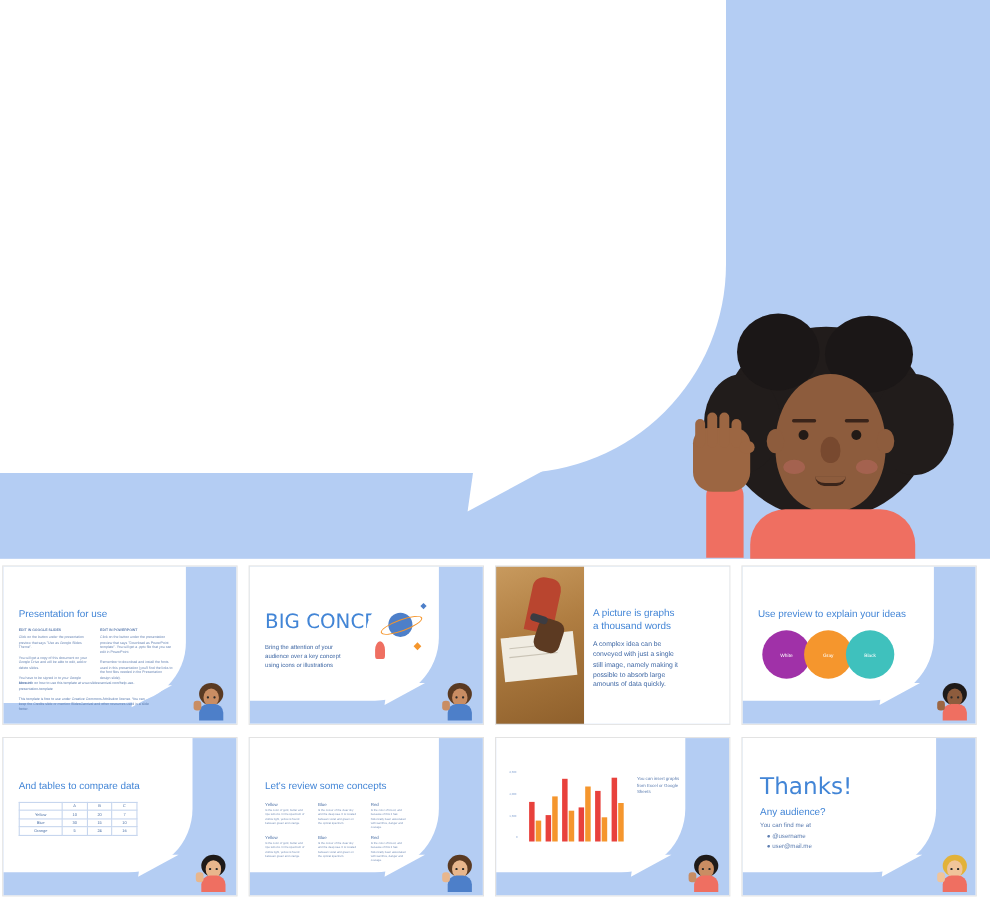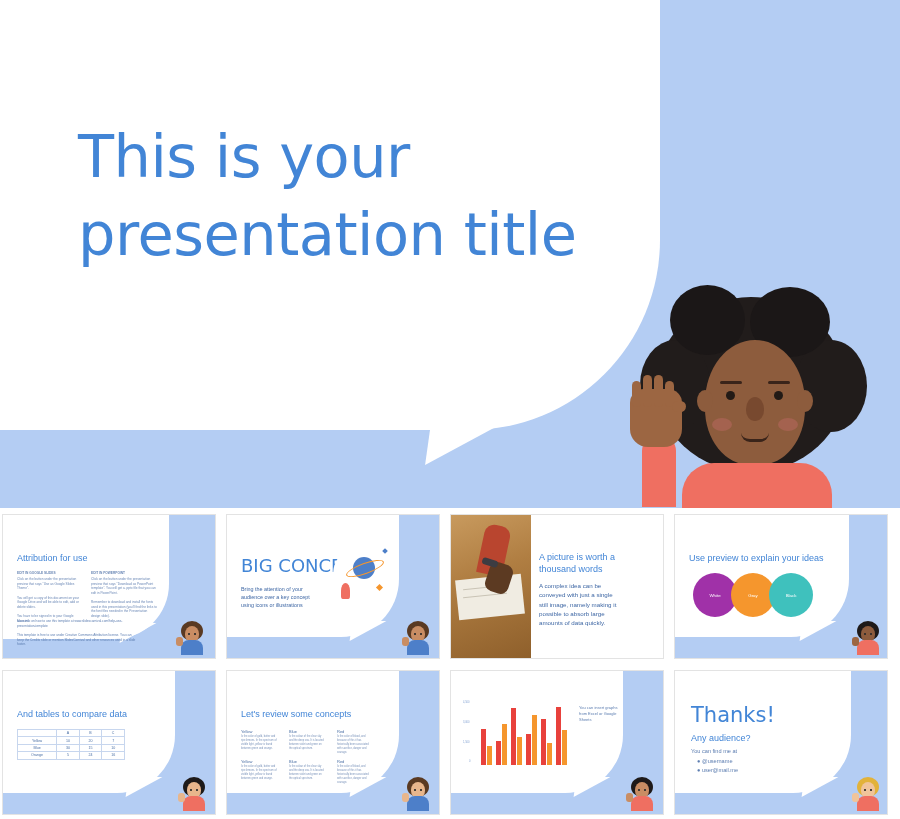--- a/index.html
+++ b/index.html
@@ -94,21 +94,20 @@
 </style>
 </head>
 <body>
 
 <div class="page">
 
   <div class="hero">
     <div class="hero-bubble"></div>
     <div class="hero-bubble-tail"></div>
 
-    <div class="hero-title">This is your presentation title</div>
 
     <div class="girl" style="left:600px; top:285px; width:300px; height:223px;">
 
       <div class="hair" style="left:56px; top:12px; width:190px; height:175px; background:#211c1b;"></div>
       <div class="hair" style="left:40px; top:55px; width:70px; height:90px; background:#211c1b;"></div>
       <div class="hair" style="left:195px; top:55px; width:72px; height:92px; background:#211c1b;"></div>
       <div class="hair" style="left:70px; top:0px; width:75px; height:70px; background:#1b1717;"></div>
       <div class="hair" style="left:150px; top:2px; width:80px; height:70px; background:#1b1717;"></div>
 
       <div class="face" style="left:105px; top:55px; width:100px; height:125px; background:#8d5c3d;"></div>
@@ -141,21 +140,21 @@
       <div style="position:absolute; left:72px; top:116px; width:14px; height:11px; background:#9c6642; border-radius:6px;"></div>
     </div>
   </div>
 
   <div class="grid">
 
     <div class="thumb" style="left:2px; top:2px; width:214px; height:145px;">
       <div class="bg"></div>
       <div class="wbubble" style="left:0; top:0; width:166px; height:124px; border-radius:0 0 55px 0;"></div>
       <div style="position:absolute; left:118px; top:108px; width:0;height:0;border-left:34px solid #fff;border-bottom:20px solid transparent; transform:skewX(-8deg);"></div>
-      <div class="t-title" style="left:14px; top:38px;">Attribution for use</div>
+      <div class="t-title" style="left:14px; top:38px;">Presentation for use</div>
       <div class="t-micro" style="left:14px; top:56px; font-weight:bold;">EDIT IN GOOGLE SLIDES</div>
       <div class="t-micro" style="left:14px; top:62px; width:66px; white-space:pre-line;">Click on the button under the presentation preview that says "Use as Google Slides Theme".
 
 You will get a copy of this document on your Google Drive and will be able to edit, add or delete slides.
 
 You have to be signed in to your Google account.</div>
       <div class="t-micro" style="left:88px; top:56px; font-weight:bold;">EDIT IN POWERPOINT</div>
       <div class="t-micro" style="left:88px; top:62px; width:66px; white-space:pre-line;">Click on the button under the presentation preview that says "Download as PowerPoint template". You will get a .pptx file that you can edit in PowerPoint.
 
 Remember to download and install the fonts used in this presentation (you'll find the links to the font files needed in the Presentation design slide).</div>
@@ -200,21 +199,21 @@
 
       <div style="position:absolute; left:0; top:0; width:80px; height:145px; background:linear-gradient(160deg,#c89a5e 0%,#b07e42 40%,#8e5f2b 100%); overflow:hidden;">
         <div style="position:absolute; left:6px; top:62px; width:66px; height:40px; background:#f0ece2; transform:rotate(-6deg);"></div>
         <div style="position:absolute; left:12px; top:72px; width:44px; height:1px; background:#c9c3b5; transform:rotate(-6deg);"></div>
         <div style="position:absolute; left:12px; top:80px; width:44px; height:1px; background:#c9c3b5; transform:rotate(-6deg);"></div>
         <div style="position:absolute; left:30px; top:10px; width:26px; height:50px; background:#b9452f; border-radius:10px 10px 0 0; transform:rotate(12deg);"></div>
         <div style="position:absolute; left:36px; top:48px; width:24px; height:30px; background:#5c3a22; border-radius:8px; transform:rotate(18deg);"></div>
         <div style="position:absolute; left:31px; top:44px; width:16px; height:7px; background:#3c3c42; border-radius:3px; transform:rotate(18deg);"></div>
       </div>
       <div class="wbubble" style="left:80px; top:0; width:134px; height:145px;"></div>
-      <div class="t-title" style="left:88px; top:36px; width:80px; line-height:1.35;">A picture is worth a thousand words</div>
+      <div class="t-title" style="left:88px; top:36px; width:80px; line-height:1.35;">A picture is graphs a thousand words</div>
       <div class="t-body" style="left:88px; top:66px; width:84px;">A complex idea can be conveyed with just a single still image, namely making it possible to absorb large amounts of data quickly.</div>
     </div>
 
     <div class="thumb" style="left:674px; top:2px; width:214px; height:145px;">
       <div class="bg"></div>
       <div class="wbubble" style="left:0; top:0; width:174px; height:122px; border-radius:0 0 58px 0;"></div>
       <div style="position:absolute; left:126px; top:106px; width:0;height:0;border-left:34px solid #fff;border-bottom:20px solid transparent; transform:skewX(-8deg);"></div>
       <div class="t-title" style="left:14px; top:38px;">Use preview to explain your ideas</div>
       <div class="circ" style="left:18px; top:58px; width:44px; height:44px; background:#a031a8;">
         <span>White</span>

